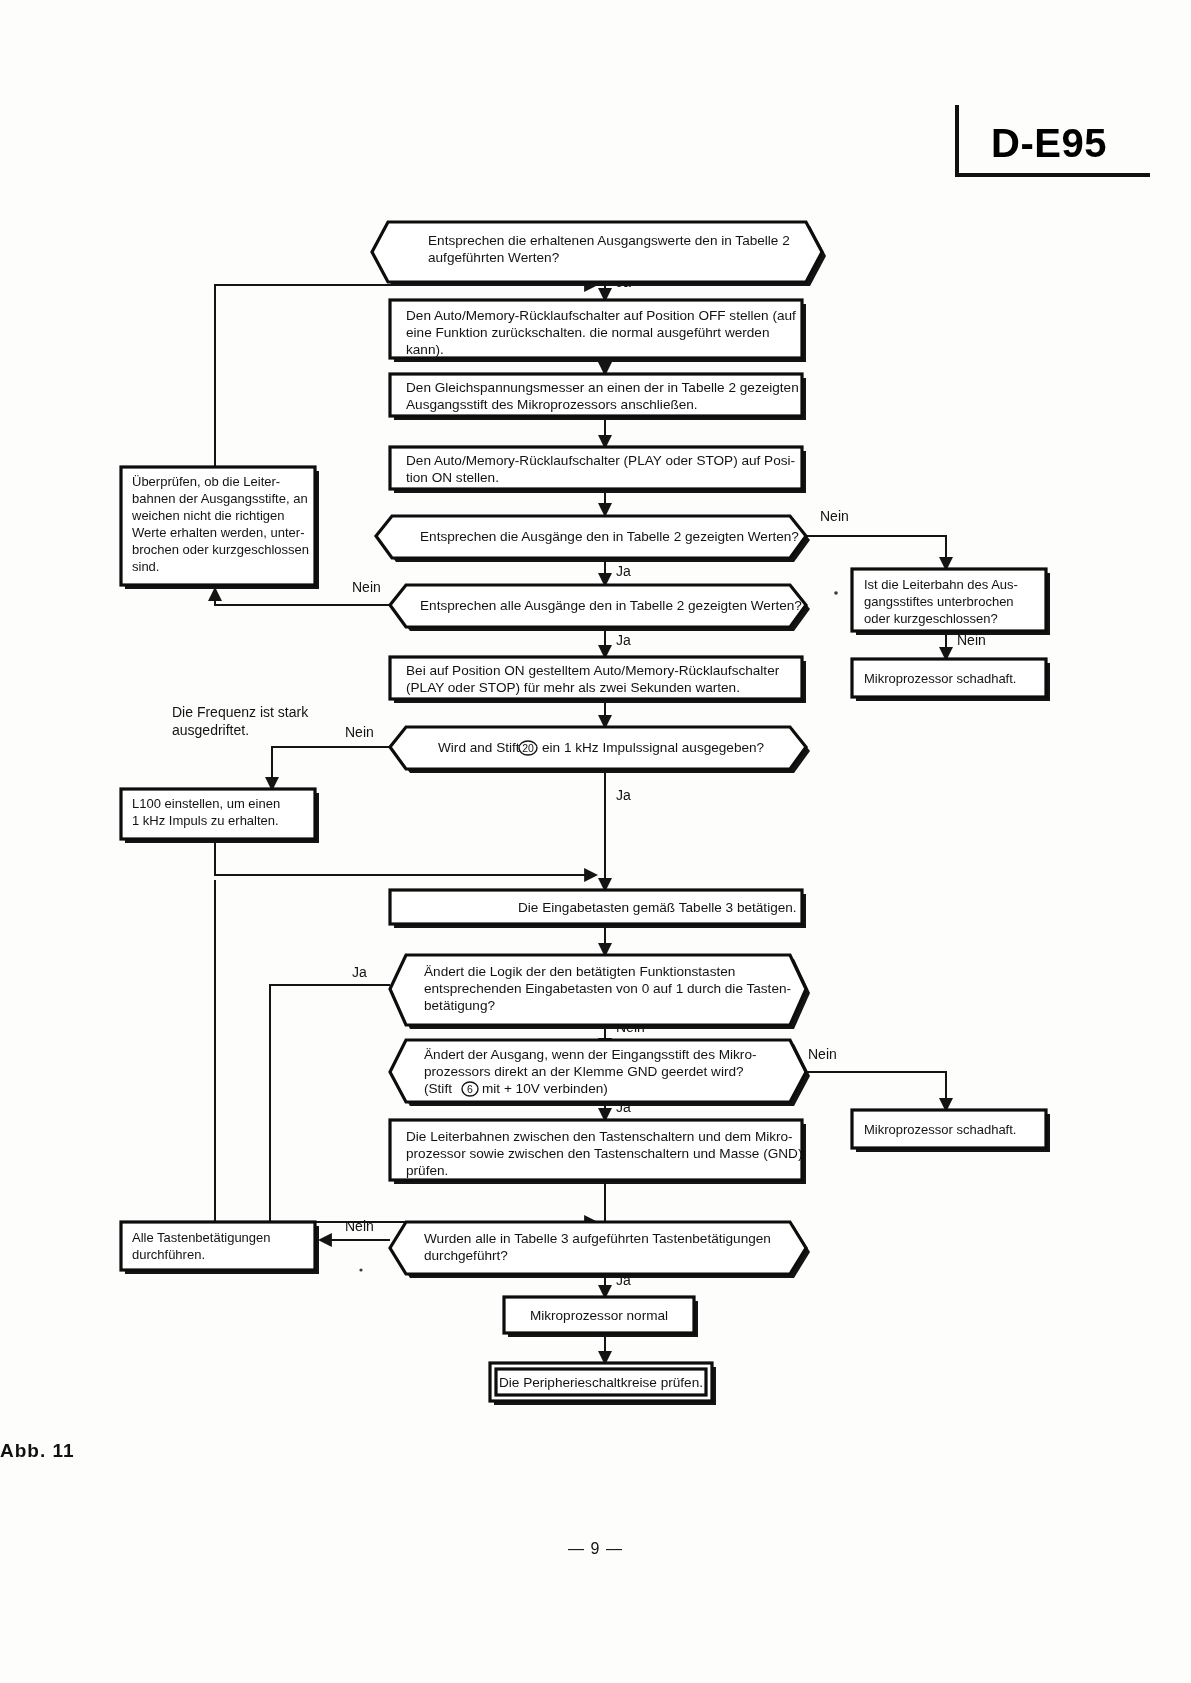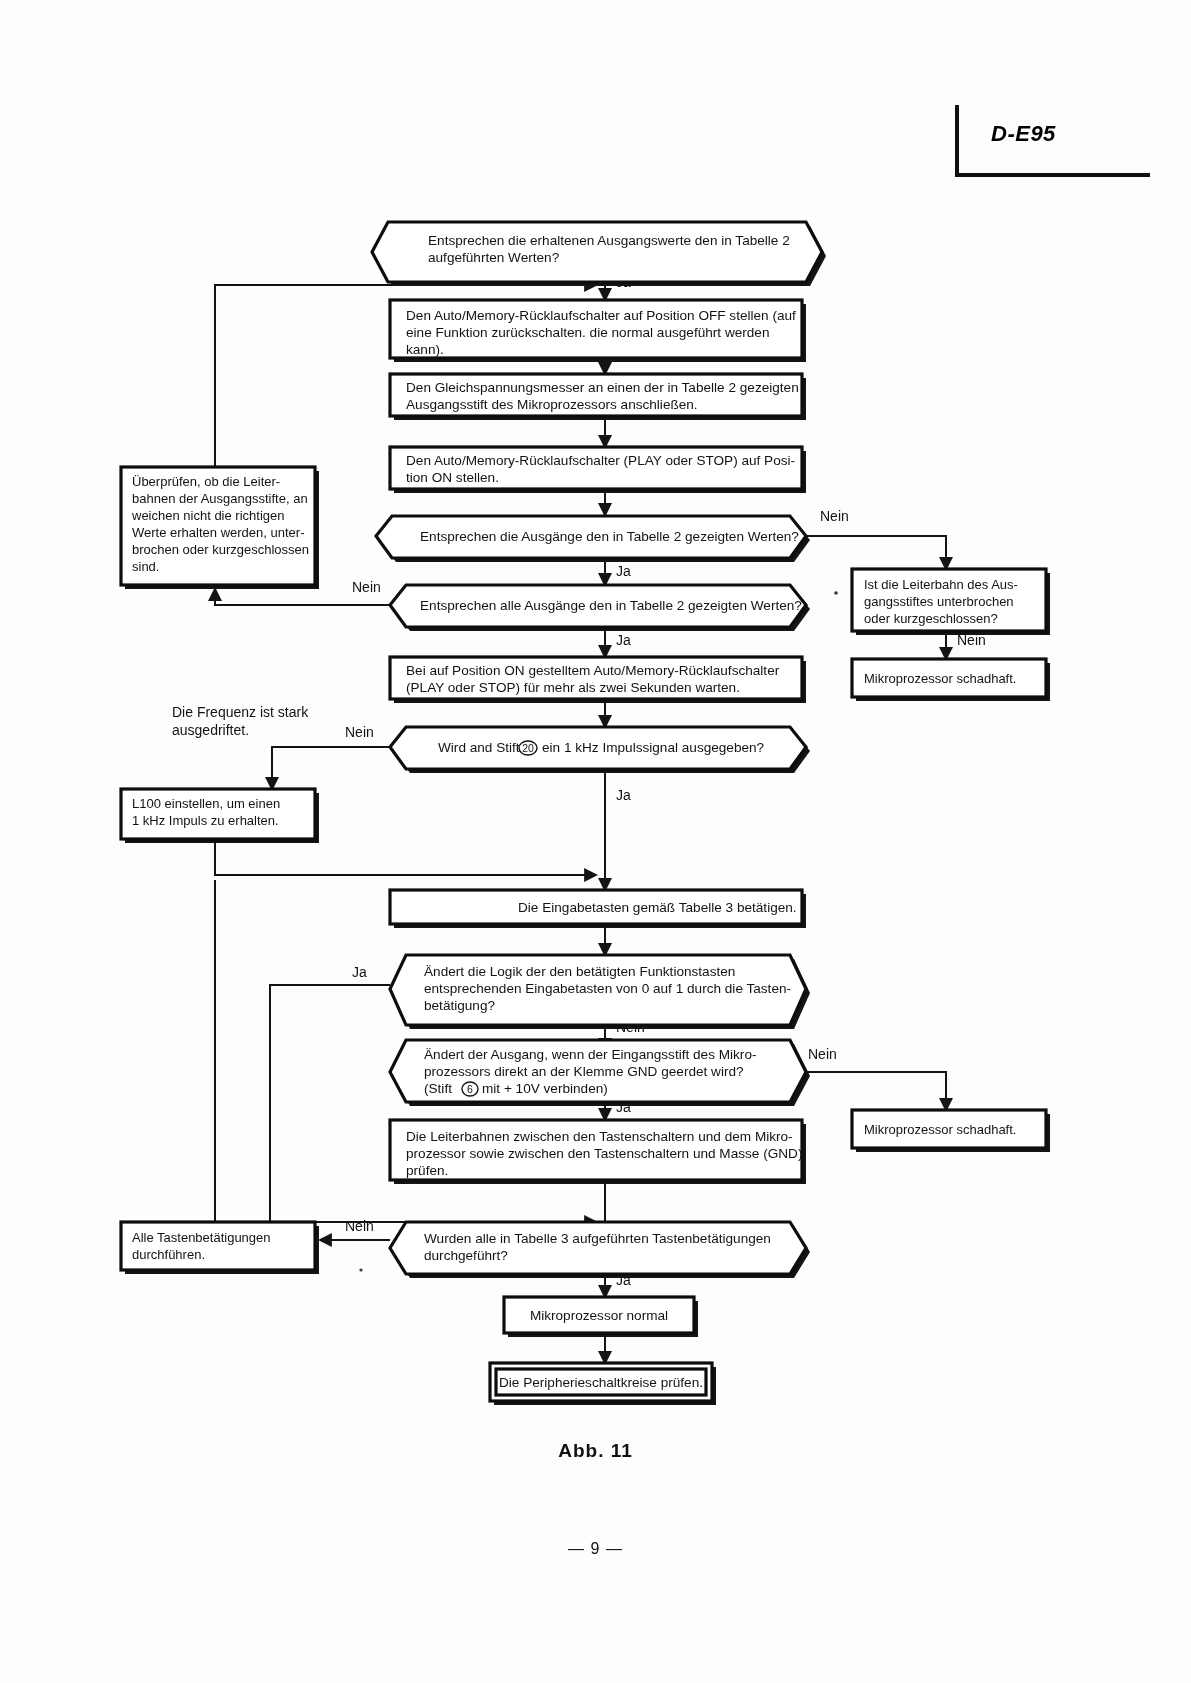--- a/index.html
+++ b/index.html
@@ -25,32 +25,31 @@
     position:absolute;
     left:0; top:0;
     width:195px; height:72px;
     border-left:4px solid #111;
     border-bottom:4px solid #111;
     box-sizing:border-box;
   }
   #model-header .model-text{
     position:absolute;
     left:36px; top:16px;
-    font-size:22px;
+    font-size:40px;
     font-weight:bold;
     letter-spacing:0.5px;
     color:#000;
-    font-style:italic;
   }
   
   #figure-caption{
     position:absolute;
     left:0; top:1440px;
     width:1191px;
-    text-align:center;
+    text-align:left;
     font-size:19px;
     font-weight:bold;
     letter-spacing:1px;
   }
   #page-folio{
     position:absolute;
     left:0; top:1540px;
     width:1191px;
     text-align:center;
     font-size:16px;

